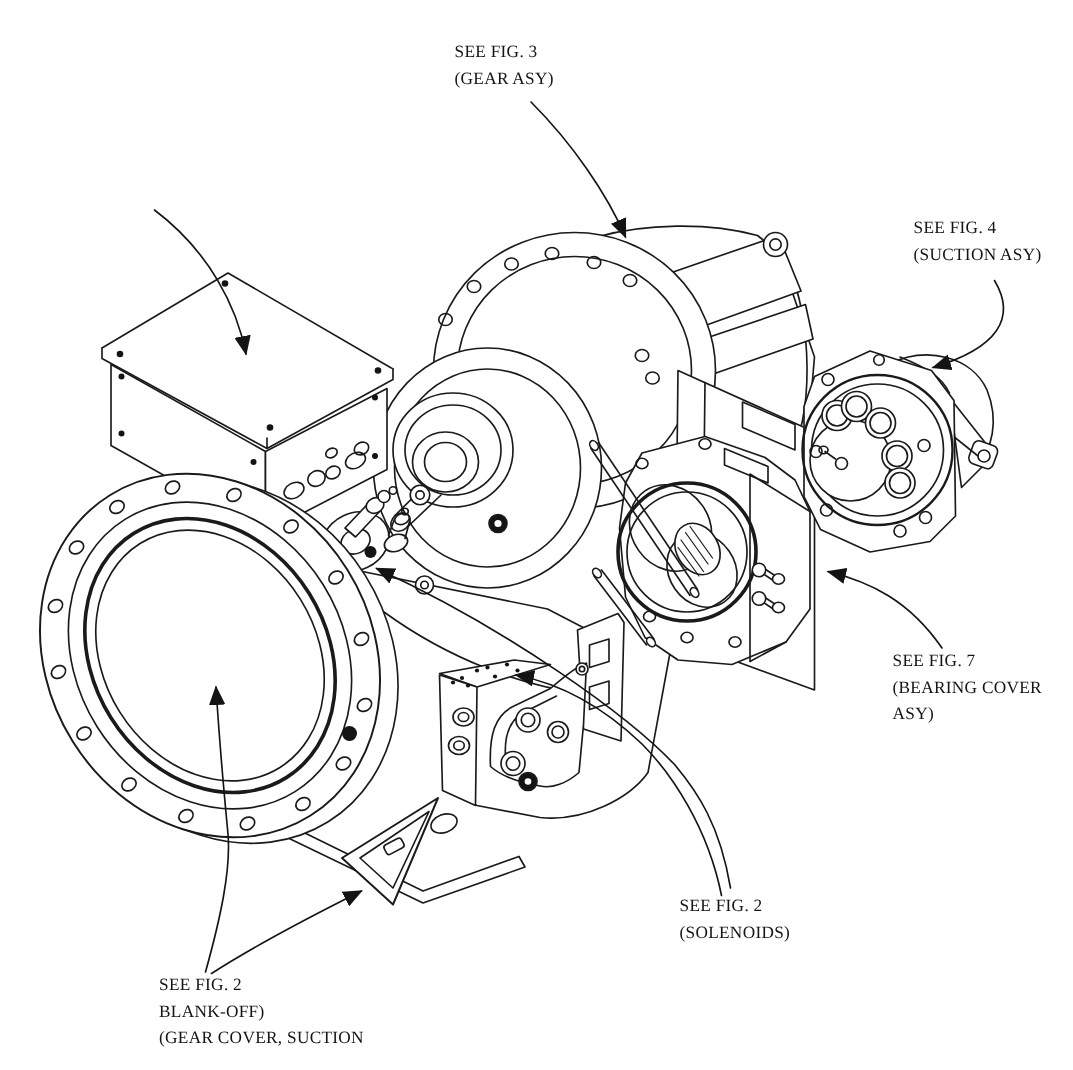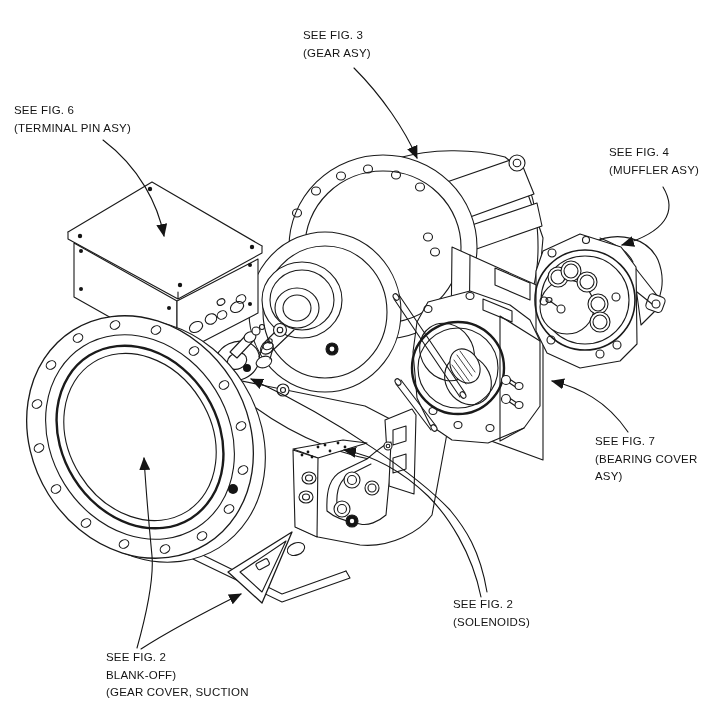--- a/index.html
+++ b/index.html
@@ -1,17 +1,17 @@
 <!DOCTYPE html>
 <html><head>
 <meta charset="utf-8">
 <style>
   html,body{margin:0;padding:0;background:#fff;}
   #stage{position:relative;width:715px;height:713px;background:#fff;overflow:hidden;
-         font-family:Liberation Sans, sans-serif;}
+         font-family:Liberation Serif, serif;}
   svg{position:absolute;left:0;top:0;}
   .callout{position:absolute;font-size:11.5px;line-height:17.5px;color:#141414;
            letter-spacing:.2px;white-space:nowrap;}
   .callout .line{display:block;}
   #co-motor{left:303px;top:27px;}
   #co-terminal{left:14px;top:102px;}
   #co-muffler{left:609px;top:144px;}
   #co-bearing{left:595px;top:433px;}
   #co-solenoids{left:453px;top:596px;}
   #co-gearcover{left:106px;top:649px;}
@@ -286,27 +286,23 @@
       <path d="M137,648 C147,612 154,580 152,556 C149,525 146,490 144,458" marker-end="url(#arw)"></path>
       <path d="M141,649 C172,629 217,606 241,594" marker-end="url(#arw)"></path>
     </g>
   </g>
 </svg>
 
   <div class="callout" id="co-motor">
     <span class="line">SEE FIG. 3</span>
     <span class="line">(GEAR ASY)</span>
   </div>
-  <div class="callout" id="co-terminal">
-    <span class="line">SEE FIG. 6</span>
-    <span class="line">(TERMINAL PIN ASY)</span>
-  </div>
   <div class="callout" id="co-muffler">
     <span class="line">SEE FIG. 4</span>
-    <span class="line">(MUFFLER ASY)</span>
+    <span class="line">(SUCTION ASY)</span>
   </div>
   <div class="callout" id="co-bearing">
     <span class="line">SEE FIG. 7</span>
     <span class="line">(BEARING COVER</span>
     <span class="line">ASY)</span>
   </div>
   <div class="callout" id="co-solenoids">
     <span class="line">SEE FIG. 2</span>
     <span class="line">(SOLENOIDS)</span>
   </div>

